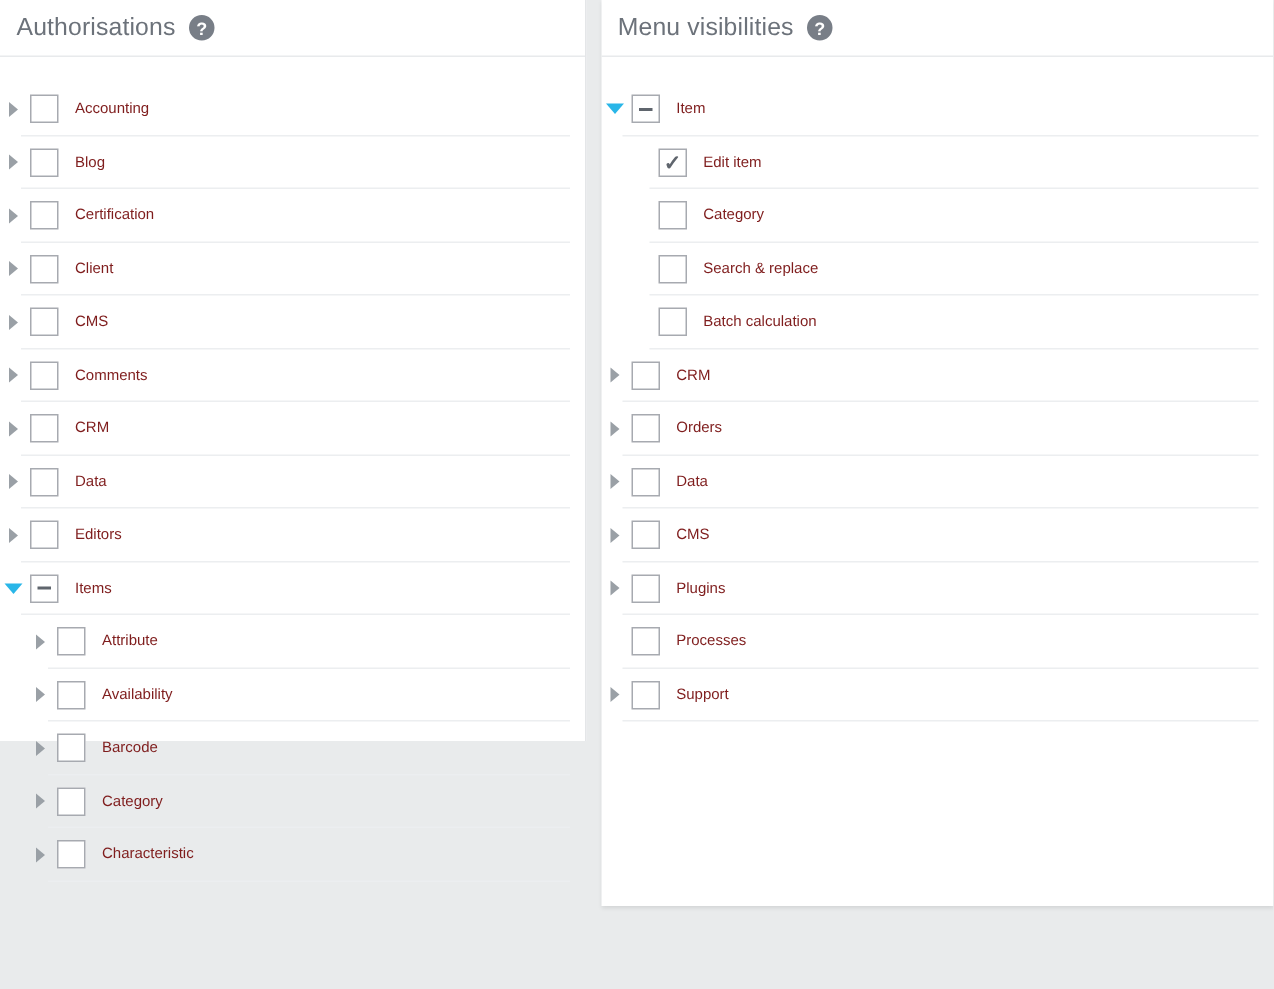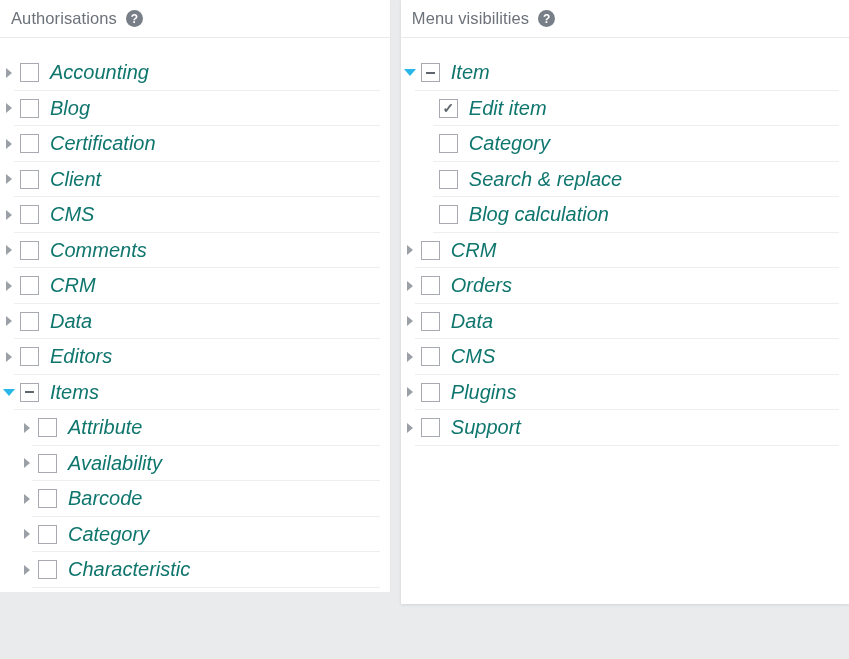--- a/index.html
+++ b/index.html
@@ -23,21 +23,21 @@
   }
 
   .panel {
     background: #ffffff;
     box-sizing: border-box;
     position: relative;
   }
 
   .panel-left {
     width: 415px;
-    height: 592px;
+    height: 494px;
     border-right: 1px solid #e4e6e8;
   }
 
   .panel-gap {
     width: 10px;
     height: 659px;
     background: #e9ebec;
     flex: 0 0 10px;
   }
 
@@ -152,24 +152,23 @@
   }
 
   .cbox .dash {
     width: 9px;
     height: 2px;
     background: #5f656d;
   }
 
   .tree-label {
     margin-left: 11px;
-    font-size: 20px;
-    color: #0f766e;
+    font-size: 10px;
+    color: #7f1d1d;
     white-space: nowrap;
-    font-style: italic;
   }
 </style>
 </head>
 <body>
 
 <div class="panels">
 
   <section class="panel panel-left">
     <div class="panel-header">
       <span class="panel-title">Authorisations</span>
@@ -344,21 +343,21 @@
           <span class="indent"></span>
           <span class="twisty"></span>
           <span class="cbox"></span>
           <span class="tree-label">Search &amp; replace</span>
           <span class="rowline"></span>
         </div>
         <div class="tree-row level1">
           <span class="indent"></span>
           <span class="twisty"></span>
           <span class="cbox"></span>
-          <span class="tree-label">Blog calculation</span>
+          <span class="tree-label">Batch calculation</span>
           <span class="rowline"></span>
         </div>
         <div class="tree-row level0">
           <span class="twisty">
             <span class="tri-right"></span>
           </span>
           <span class="cbox"></span>
           <span class="tree-label">CRM</span>
           <span class="rowline"></span>
         </div>
@@ -385,20 +384,26 @@
           <span class="cbox"></span>
           <span class="tree-label">CMS</span>
           <span class="rowline"></span>
         </div>
         <div class="tree-row level0">
           <span class="twisty">
             <span class="tri-right"></span>
           </span>
           <span class="cbox"></span>
           <span class="tree-label">Plugins</span>
+          <span class="rowline"></span>
+        </div>
+        <div class="tree-row level0">
+          <span class="twisty"></span>
+          <span class="cbox"></span>
+          <span class="tree-label">Processes</span>
           <span class="rowline"></span>
         </div>
         <div class="tree-row level0">
           <span class="twisty">
             <span class="tri-right"></span>
           </span>
           <span class="cbox"></span>
           <span class="tree-label">Support</span>
           <span class="rowline"></span>
         </div>

